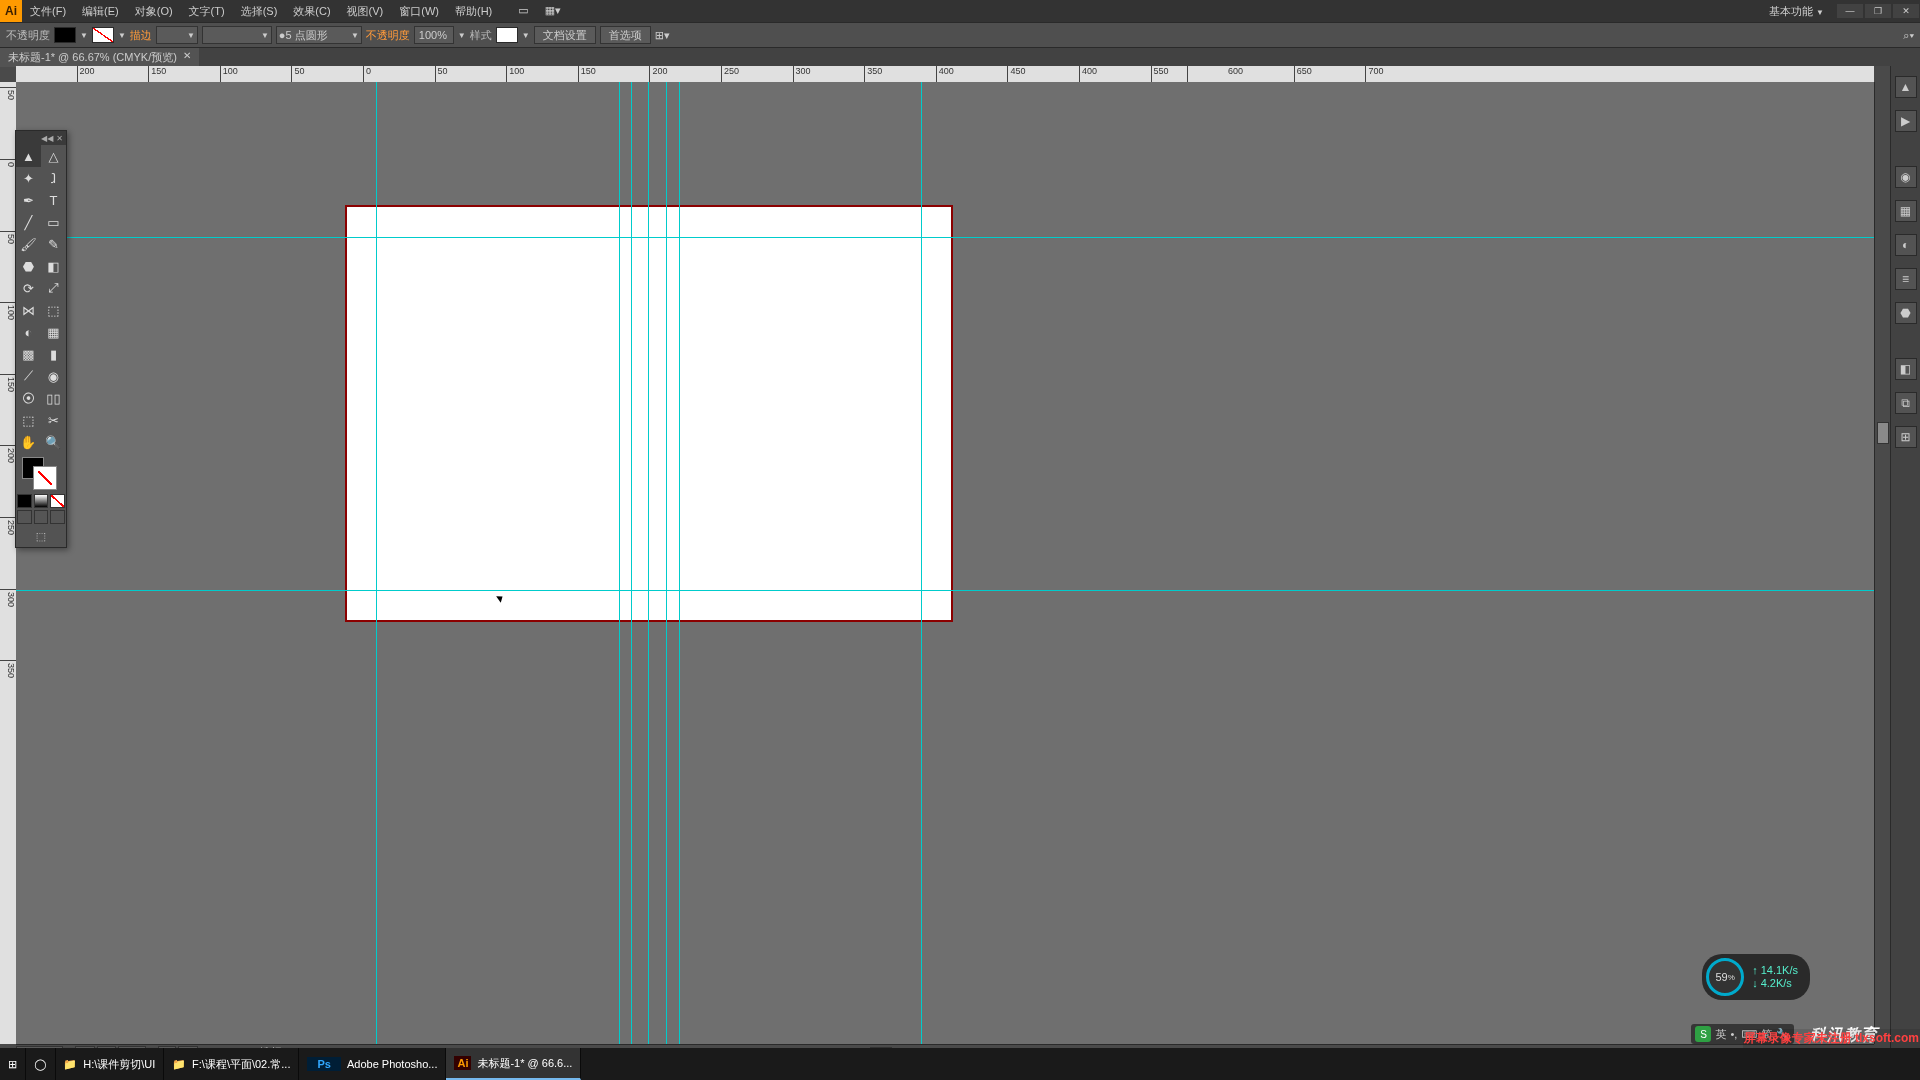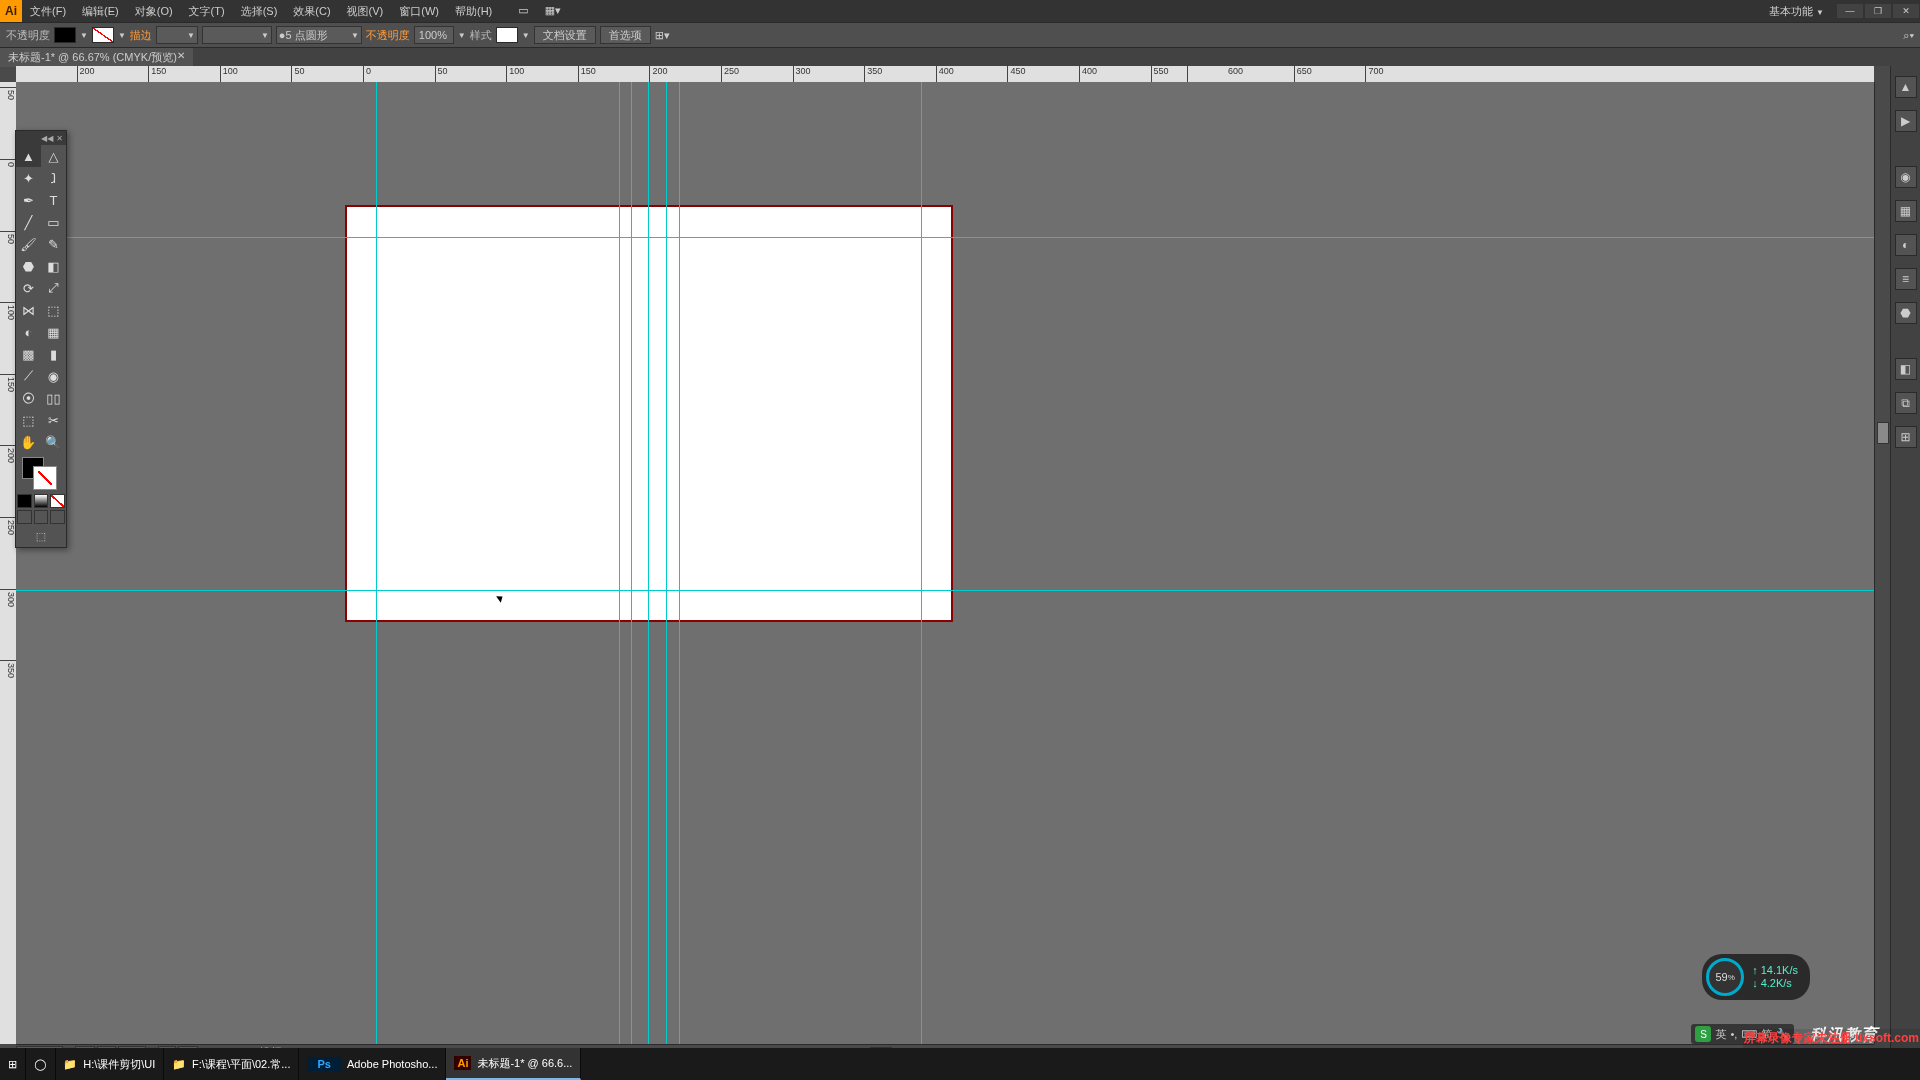--- a/index.html
+++ b/index.html
@@ -18,21 +18,21 @@
 .ctrlbar .orange{color:#ff9a3a}
 .swatch{width:22px;height:16px;border:1px solid #2a2a2a;display:inline-block}
 .swatch.black{background:#000}
 .swatch.white{background:#fff}
 .swatch.none{background:linear-gradient(to top right,#fff 47%,red 47%,red 53%,#fff 53%);}
 .sel{height:18px;background:#5a5a5a;border:1px solid #333;min-width:50px;display:flex;align-items:center;padding:0 2px}
 .sel .tri{margin-left:auto;font-size:8px}
 .ninput{height:18px;background:#5a5a5a;border:1px solid #333;min-width:40px;display:flex;align-items:center;padding:0 4px}
 .btn{height:18px;background:#5a5a5a;border:1px solid #333;padding:0 8px;display:flex;align-items:center}
 .doc-tabs{height:18px;background:#424242;display:flex;align-items:center;color:#ccc}
-.doc-tab{background:#535353;padding:2px 8px;display:flex;align-items:flex-start;border-top:1px solid #2a2a2a}
+.doc-tab{background:#535353;padding:2px 8px;display:flex;align-items:flex-start;gap:6px;border-top:1px solid #2a2a2a}
 .doc-tab .x{font-size:10px}
 .rulers-wrap{position:absolute;top:66px;left:0;right:30px;bottom:20px}
 .ruler-h{position:absolute;top:0;left:16px;right:16px;height:16px;background:#e0e0e0;overflow:hidden}
 .ruler-v{position:absolute;top:16px;left:0;width:16px;bottom:16px;background:#e0e0e0;overflow:hidden}
 .ruler-h .tick{position:absolute;top:0;bottom:0;border-left:1px solid #444;font-size:9px;color:#333;padding-left:2px}
 .ruler-v .tick{position:absolute;left:0;right:0;border-top:1px solid #444;font-size:9px;color:#333;writing-mode:vertical-rl;text-orientation:mixed;padding-top:2px}
 .canvas-area{position:absolute;top:16px;left:16px;right:16px;bottom:16px;background:#6f6f6f;overflow:hidden}
 .artboard{position:absolute;background:#fff;outline:2px solid #8b0000}
 .guide{position:absolute;background:#00cccc}
 .guide.v{width:1px;top:0;bottom:0}

